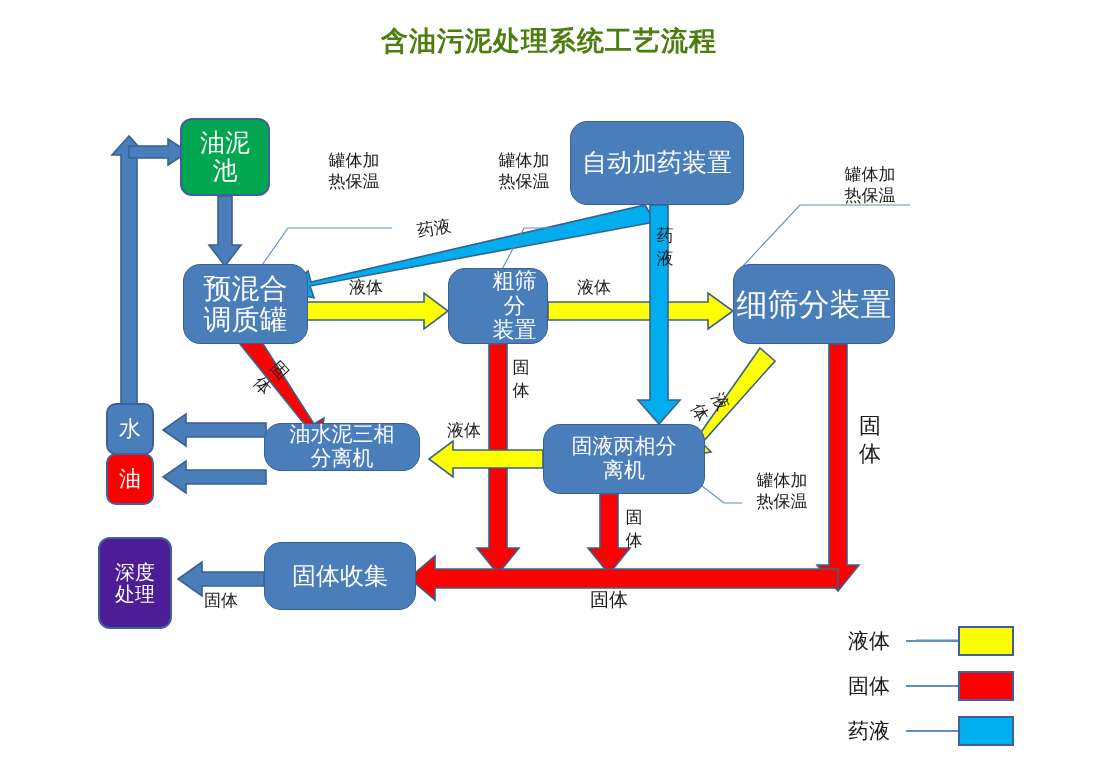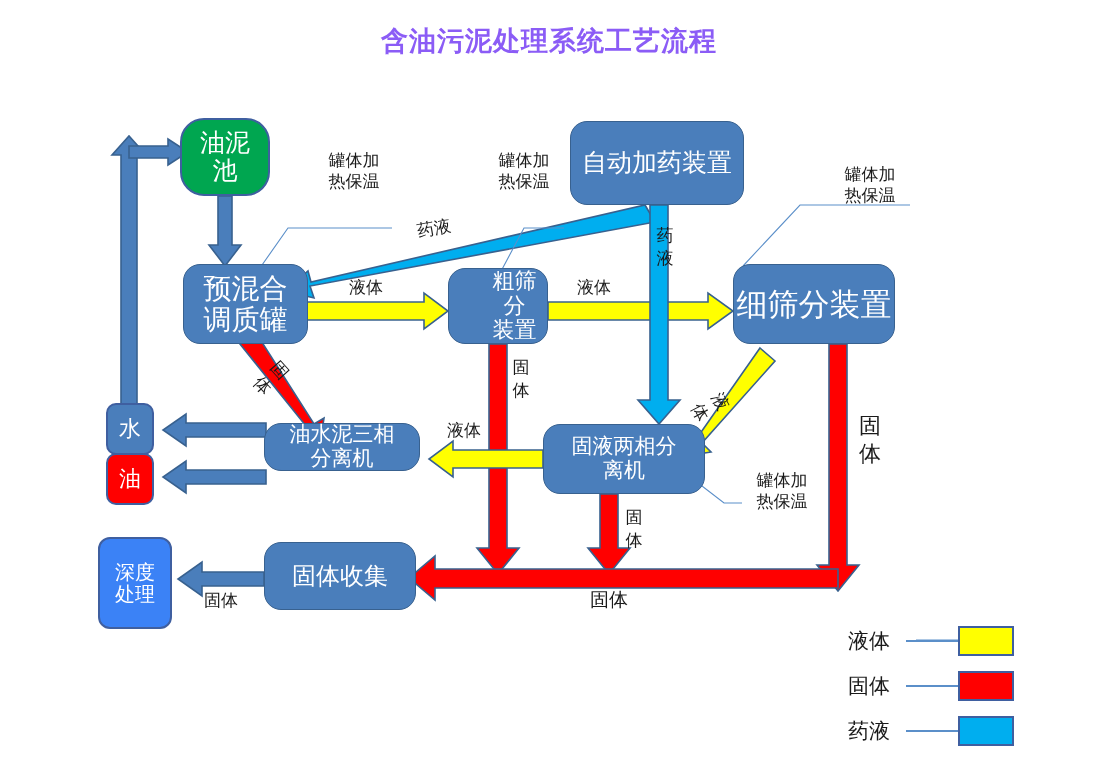--- a/index.html
+++ b/index.html
@@ -9,21 +9,21 @@
     font-family:"DejaVu Sans","Liberation Sans",sans-serif;
     position:relative;
     overflow:hidden;
   }
   #stage{position:absolute;left:0;top:0;width:1098px;height:764px;}
   svg#wires{position:absolute;left:0;top:0;width:1098px;height:764px;}
 
   .title{
     position:absolute;left:0;top:24px;width:1098px;
     text-align:center;
-    color:#8b5cf6;
+    color:#4d7c0f;
     font-size:27px;font-weight:bold;
     letter-spacing:1px;
     line-height:34px;
   }
 
   .node{
     position:absolute;
     box-sizing:border-box;
     display:flex;align-items:center;justify-content:center;
     text-align:center;
@@ -32,29 +32,29 @@
     z-index:5;
     border-radius:17px;
   }
   .node.blue{
     background:#4A7EBB;
     border:1.5px solid #38618F;
   }
   .node.green{
     background:#00A650;
     border:2px solid #3F5FA0;
-    border-radius:24px;
+    border-radius:12px;
   }
   .node.red{
     background:#FF0000;
     border:2px solid #3F5FA0;
     border-radius:10px;
   }
   .node.black{
-    background:#3b82f6;
+    background:#4c1d95;
     border:2.5px solid #3F5FA0;
     border-radius:12px;
   }
   .node.bluesm{
     background:#4A7EBB;
     border:2px solid #3F5FA0;
     border-radius:10px;
   }
 
   .lbl{

